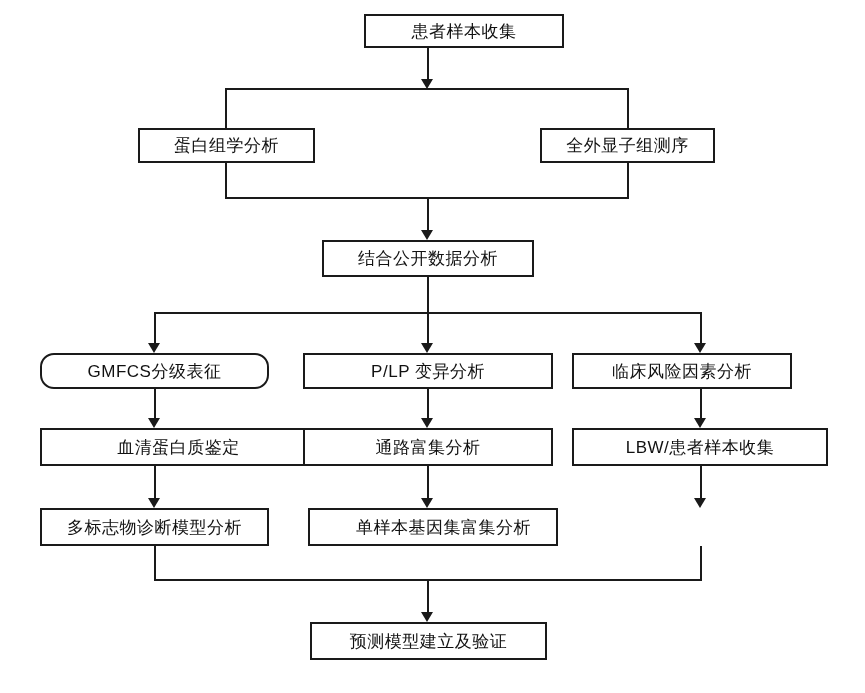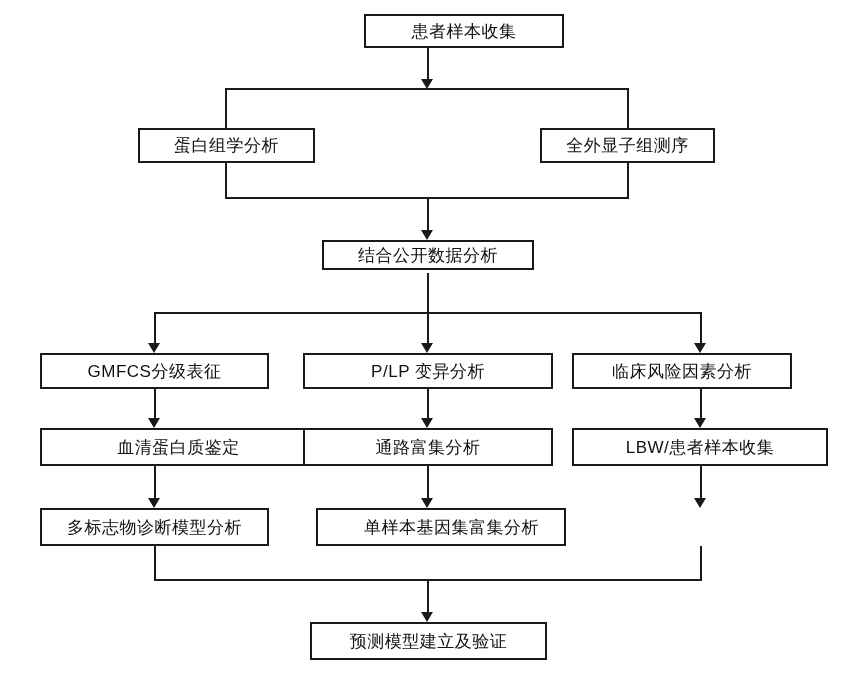--- a/index.html
+++ b/index.html
@@ -26,29 +26,29 @@
   .arw{
     position:absolute;width:0;height:0;z-index:1;
     border-left:6px solid transparent;
     border-right:6px solid transparent;
     border-top:10px solid #1a1a1a;
   }
   
   .n-collect   {left:328px;top:14px;width:200px;height:34px;margin-left:36px;}
   .n-proteomics{left:138px;top:128px;width:177px;height:35px;}
   .n-wes       {left:540px;top:128px;width:175px;height:35px;}
-  .n-public    {left:322px;top:240px;width:212px;height:30px;}
-  .n-gmfcs     {left:40px; top:353px;width:229px;height:36px;}
+  .n-public    {left:322px;top:240px;width:212px;height:37px;}
+  .n-gmfcs     {left:40px; top:353px;width:229px;height:36px;border-radius:14px;}
   .n-plp       {left:303px;top:353px;width:250px;height:36px;}
   .n-clinical  {left:572px;top:353px;width:220px;height:36px;}
   .n-serumid   {left:40px; top:428px;width:277px;height:38px;text-align:right;}
   .n-pathway   {left:303px;top:428px;width:250px;height:38px;}
   .n-lbw       {left:572px;top:428px;width:256px;height:38px;}
   .n-multimark {left:40px; top:508px;width:229px;height:38px;}
-  .n-ssgsea    {left:316px;top:508px;width:250px;height:38px;padding-left:21px;}
+  .n-ssgsea    {left:308px;top:508px;width:250px;height:38px;padding-left:21px;}
   .n-coexpr    {left:572px;top:508px;width:256px;height:38px;}
   .n-predict   {left:310px;top:622px;width:237px;height:38px;}
 </style>
 </head>
 <body>
 
 <div id="stage">
 
   <div class="vl" style="left:427px;top:48px;height:32px;"></div>
   <div class="arw" style="left:421px;top:79px;"></div>

